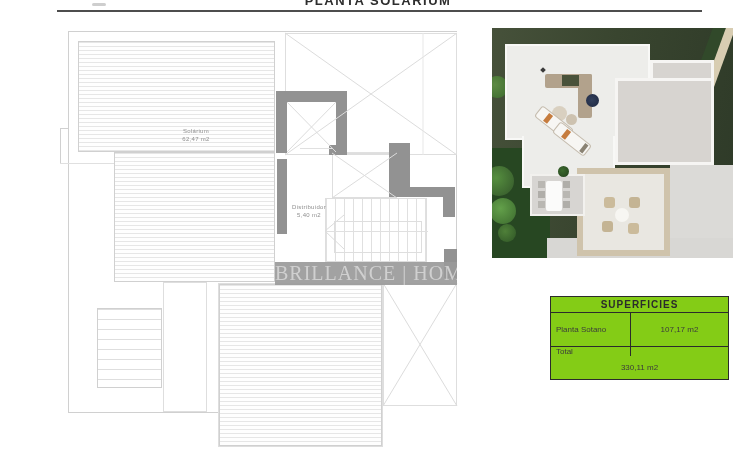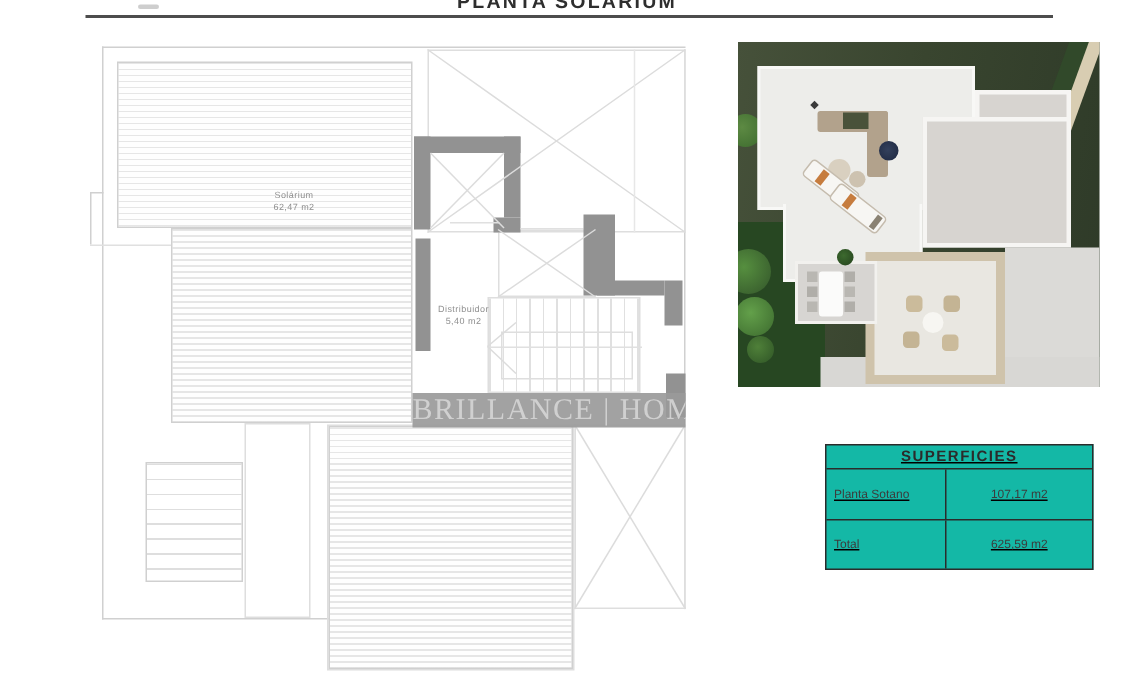--- a/index.html
+++ b/index.html
@@ -31,25 +31,25 @@
   .p-abs{position:absolute;}
   .terrace{background:#ededea;border:2px solid #f8f8f6;box-sizing:border-box;}
   .roof{background:#d7d4d0;border:3px solid #f6f5f3;box-sizing:border-box;}
   .tree{position:absolute;border-radius:50%;}
   .lounger{position:absolute;width:40px;height:14px;background:#f7f6f3;border:1px solid #c5bcae;
            border-radius:3px;transform:rotate(38deg);box-sizing:border-box;}
   .lounger .towel{position:absolute;left:9px;top:1px;width:5px;height:10px;background:#c67c3e;}
   .lounger .head{position:absolute;right:2px;top:1px;width:4px;height:10px;background:#8a8273;}
   
   .tbl{position:absolute;left:550px;top:296px;width:179px;height:84px;border:1px solid #2b2b2b;
-       box-sizing:border-box;display:flex;flex-direction:column;background:#14b8a6;text-decoration:underline;}
+       box-sizing:border-box;display:flex;flex-direction:column;background:#84cc16;}
   .tbl-header{height:15px;border-bottom:1px solid #2b2b2b;display:flex;align-items:center;justify-content:center;
               font-size:10px;font-weight:700;letter-spacing:1px;color:#2b2b2b;}
   .tbl-row{flex:1;display:flex;border-bottom:1px solid #2b2b2b;}
-  .tbl-row:last-child{border-bottom:none;}
+  .tbl-row:last-child{border-bottom:none;flex-direction:column;}
   .tbl-label{width:80px;border-right:1px solid #2b2b2b;display:flex;align-items:center;
              padding-left:5px;font-size:8px;color:#3c3c3c;box-sizing:border-box;}
   .tbl-value{flex:1;display:flex;align-items:center;justify-content:center;font-size:8px;color:#3c3c3c;}
 </style>
 </head>
 <body>
 
 <div class="sheet">
 
   <div class="title">PLANTA SOLARIUM</div>
@@ -183,17 +183,17 @@
   </div>
 
   <div class="tbl">
     <div class="tbl-header">SUPERFICIES</div>
     <div class="tbl-row">
       <div class="tbl-label">Planta Sotano</div>
       <div class="tbl-value">107,17 m2</div>
     </div>
     <div class="tbl-row">
       <div class="tbl-label">Total</div>
-      <div class="tbl-value">625,59 m2</div>
+      <div class="tbl-value">330,11 m2</div>
     </div>
   </div>
 
 </div>
 
 </body></html>

